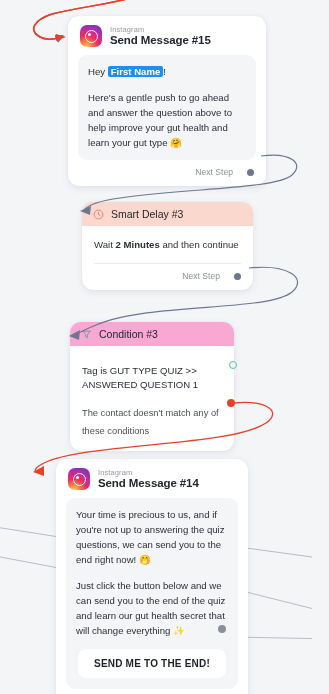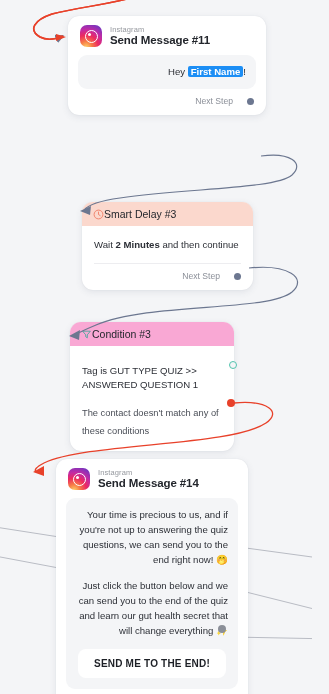--- a/index.html
+++ b/index.html
@@ -94,21 +94,20 @@
     margin: 3px 10px 0 10px;
     background: #f4f5f7;
     border-radius: 9px;
     padding: 9px 10px 10px 10px;
   }
   .bubble p {
     margin: 0;
     font-size: 9.6px;
     line-height: 15px;
     color: #2c2f36;
-    text-align: right;
   }
   .bubble p + p { margin-top: 11px; }
   .token {
     background: #1c8ef5;
     color: #ffffff;
     border-radius: 2px;
     padding: 0 3px;
     font-weight: 600;
   }
   .cta-btn {
@@ -138,20 +137,21 @@
     width: 7px; height: 7px;
     border-radius: 50%;
     background: #6c7790;
     flex: 0 0 auto;
   }
 
   
   .head-bar {
     display: flex;
     align-items: center;
+    gap: 7px;
     padding: 6px 11px;
     font-size: 10.5px;
     font-weight: 500;
     color: #24272d;
   }
   .head-delay { background: #fbd8cd; }
   .head-cond  { background: #f9a8d4; }
   .card-body-text {
     padding: 11px 12px 2px 12px;
     font-size: 9.6px;
@@ -210,25 +210,26 @@
     <path d="M232 637 L334 639" stroke="#b9bcc4" stroke-width="1" fill="none"></path>
   </svg>
 
   <div class="card" style="left:68px; top:16px; width:198px;">
     <div class="msg-head">
       <span class="ig-icon">
           <span class="ring"></span>
         </span>
       <span class="head-text">
         <span class="channel">Instagram</span>
-        <span class="step-title">Send Message #11</span>
+        <span class="step-title">Send Message #15</span>
       </span>
     </div>
     <div class="bubble">
       <p><span>Hey </span><span class="token">First Name</span><span>!</span></p>
+      <p>Here's a gentle push to go ahead and answer the question above to help improve your gut health and learn your gut type 🤗</p>
     </div>
     <div class="next-step-row">
       <span class="next-step-label">Next Step</span>
       <span class="dot-filled"></span>
     </div>
   </div>
 
   <div class="card" style="left:82px; top:202px; width:171px;">
     <div class="head-bar head-delay">
       <svg width="11" height="11" viewBox="0 0 20 20">

